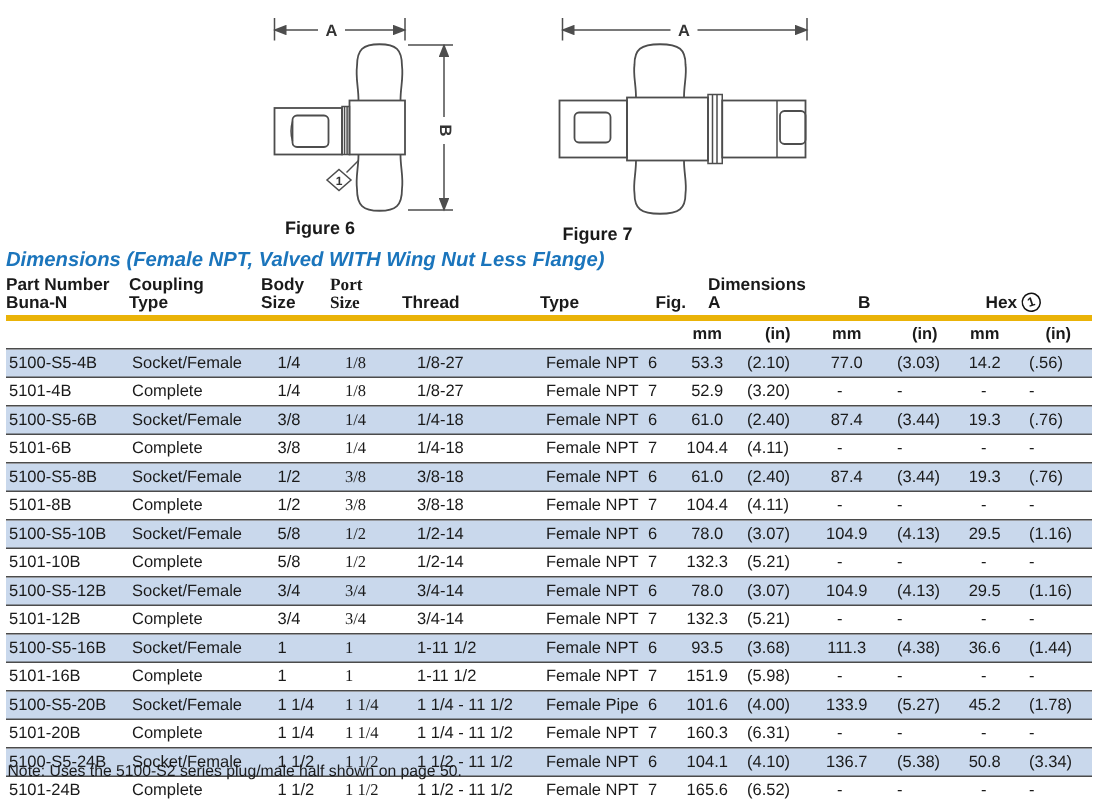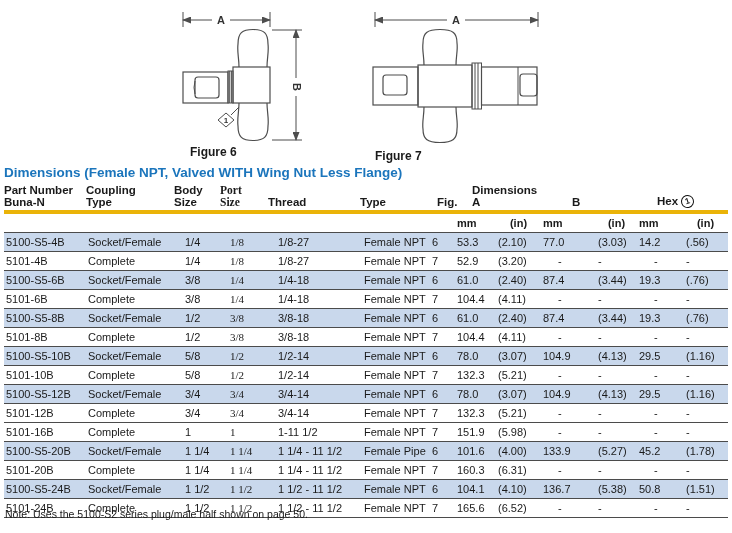--- a/index.html
+++ b/index.html
@@ -5,21 +5,21 @@
   html,body{margin:0;padding:0;background:#fff;}
   .page{position:relative;width:732px;height:533px;background:#ffffff;overflow:hidden;
         font-family:"Liberation Sans",sans-serif;color:#1a1a1a;}
   .figsvg{position:absolute;}
   .fig-line{stroke:#4d4d4d;stroke-width:1.2;fill:none;}
   .fig-thin{stroke:#4d4d4d;stroke-width:1;fill:none;}
   .fig-caption{font-family:"Liberation Sans",sans-serif;font-size:12px;font-weight:bold;fill:#1a1a1a;}
   .dim-label{font-family:"Liberation Sans",sans-serif;font-size:11px;font-weight:bold;fill:#333;}
   .callout-num{font-family:"Liberation Sans",sans-serif;font-size:8px;font-weight:bold;fill:#333;}
 
-  .title{position:absolute;left:4px;top:165px;font-size:13.5px;font-weight:bold;color:#1b75bc;white-space:nowrap;}
+  .title{position:absolute;left:4px;top:165px;font-size:13.5px;font-weight:bold;color:#1b75bc;white-space:nowrap;font-style:italic;}
 
   .tablewrap{position:absolute;left:4px;top:184px;width:724px;}
   table{border-collapse:collapse;table-layout:fixed;width:724px;}
   td{margin:0;white-space:nowrap;overflow:visible;}
   thead tr.hdr td{vertical-align:bottom;font-weight:bold;font-size:11.5px;line-height:12px;
                   padding:0 0 2px 0;border-bottom:4px solid #eab308;}
   thead tr.units td{font-weight:bold;font-size:11px;height:16px;line-height:16px;}
   tbody td{font-size:11px;height:16px;line-height:16px;border-top:1px solid #4b4b4b;}
   tbody tr:last-child td{border-bottom:1px solid #4b4b4b;}
   tr.shaded td{background:#c9d8ec;}
@@ -27,21 +27,21 @@
   
   .c-part{padding-left:2px;}
   .c-coupling{padding-left:2px;}
   .c-body{padding-left:11px;}
   .c-port{padding-left:10px;font-family:Liberation Serif, serif;}
   .c-thread{padding-left:10px;}
   .c-type{padding-left:8px;}
   .c-fig{padding-left:8px;}
   .hdr .c-type{padding-left:4px;}
   .hdr .c-fig{padding-left:13px;}
-  .mm{text-align:left;padding-right:10px;}
+  .mm{text-align:center;padding-right:10px;}
   .in{text-align:left;padding-left:2px;margin-top:9px;}
   .units .in{text-align:center;padding-left:0;}
   .mm.dash{text-align:left;padding-left:16px;}
   .hdr .dims-a{text-align:left;padding-left:16px;}
   .hdr .dims-b{text-align:left;padding-left:30px;}
   .hdr .dims-hex{text-align:left;padding-left:19px;}
   .circ{display:inline-block;width:11px;height:11px;border:1px solid #111;border-radius:50%;
         font-size:8.5px;line-height:11px;text-align:center;vertical-align:1px;
         transform:rotate(-18deg);font-weight:bold;}
   .note{position:absolute;left:5px;top:508px;font-size:10.5px;color:#1a1a1a;white-space:nowrap;}
@@ -319,20 +319,35 @@
             <td class="c-thread">3/4-14</td>
             <td class="c-type">Female NPT</td>
             <td class="c-fig">7</td>
             <td class="mm">132.3</td>
             <td class="in">(5.21)</td>
             <td class="mm dash">-</td>
             <td class="in dash">-</td>
             <td class="mm dash">-</td>
             <td class="in dash">-</td>
           </tr>
+          <tr class="shaded">
+            <td class="c-part">5100-S5-16B</td>
+            <td class="c-coupling">Socket/Female</td>
+            <td class="c-body">1</td>
+            <td class="c-port">1</td>
+            <td class="c-thread">1-11 1/2</td>
+            <td class="c-type">Female NPT</td>
+            <td class="c-fig">6</td>
+            <td class="mm">93.5</td>
+            <td class="in">(3.68)</td>
+            <td class="mm">111.3</td>
+            <td class="in">(4.38)</td>
+            <td class="mm">36.6</td>
+            <td class="in">(1.44)</td>
+          </tr>
           <tr>
             <td class="c-part">5101-16B</td>
             <td class="c-coupling">Complete</td>
             <td class="c-body">1</td>
             <td class="c-port">1</td>
             <td class="c-thread">1-11 1/2</td>
             <td class="c-type">Female NPT</td>
             <td class="c-fig">7</td>
             <td class="mm">151.9</td>
             <td class="in">(5.98)</td>
@@ -377,21 +392,21 @@
             <td class="c-body">1 1/2</td>
             <td class="c-port">1 1/2</td>
             <td class="c-thread">1 1/2 - 11 1/2</td>
             <td class="c-type">Female NPT</td>
             <td class="c-fig">6</td>
             <td class="mm">104.1</td>
             <td class="in">(4.10)</td>
             <td class="mm">136.7</td>
             <td class="in">(5.38)</td>
             <td class="mm">50.8</td>
-            <td class="in">(1.51)</td>
+            <td class="in">(3.34)</td>
           </tr>
           <tr>
             <td class="c-part">5101-24B</td>
             <td class="c-coupling">Complete</td>
             <td class="c-body">1 1/2</td>
             <td class="c-port">1 1/2</td>
             <td class="c-thread">1 1/2 - 11 1/2</td>
             <td class="c-type">Female NPT</td>
             <td class="c-fig">7</td>
             <td class="mm">165.6</td>

